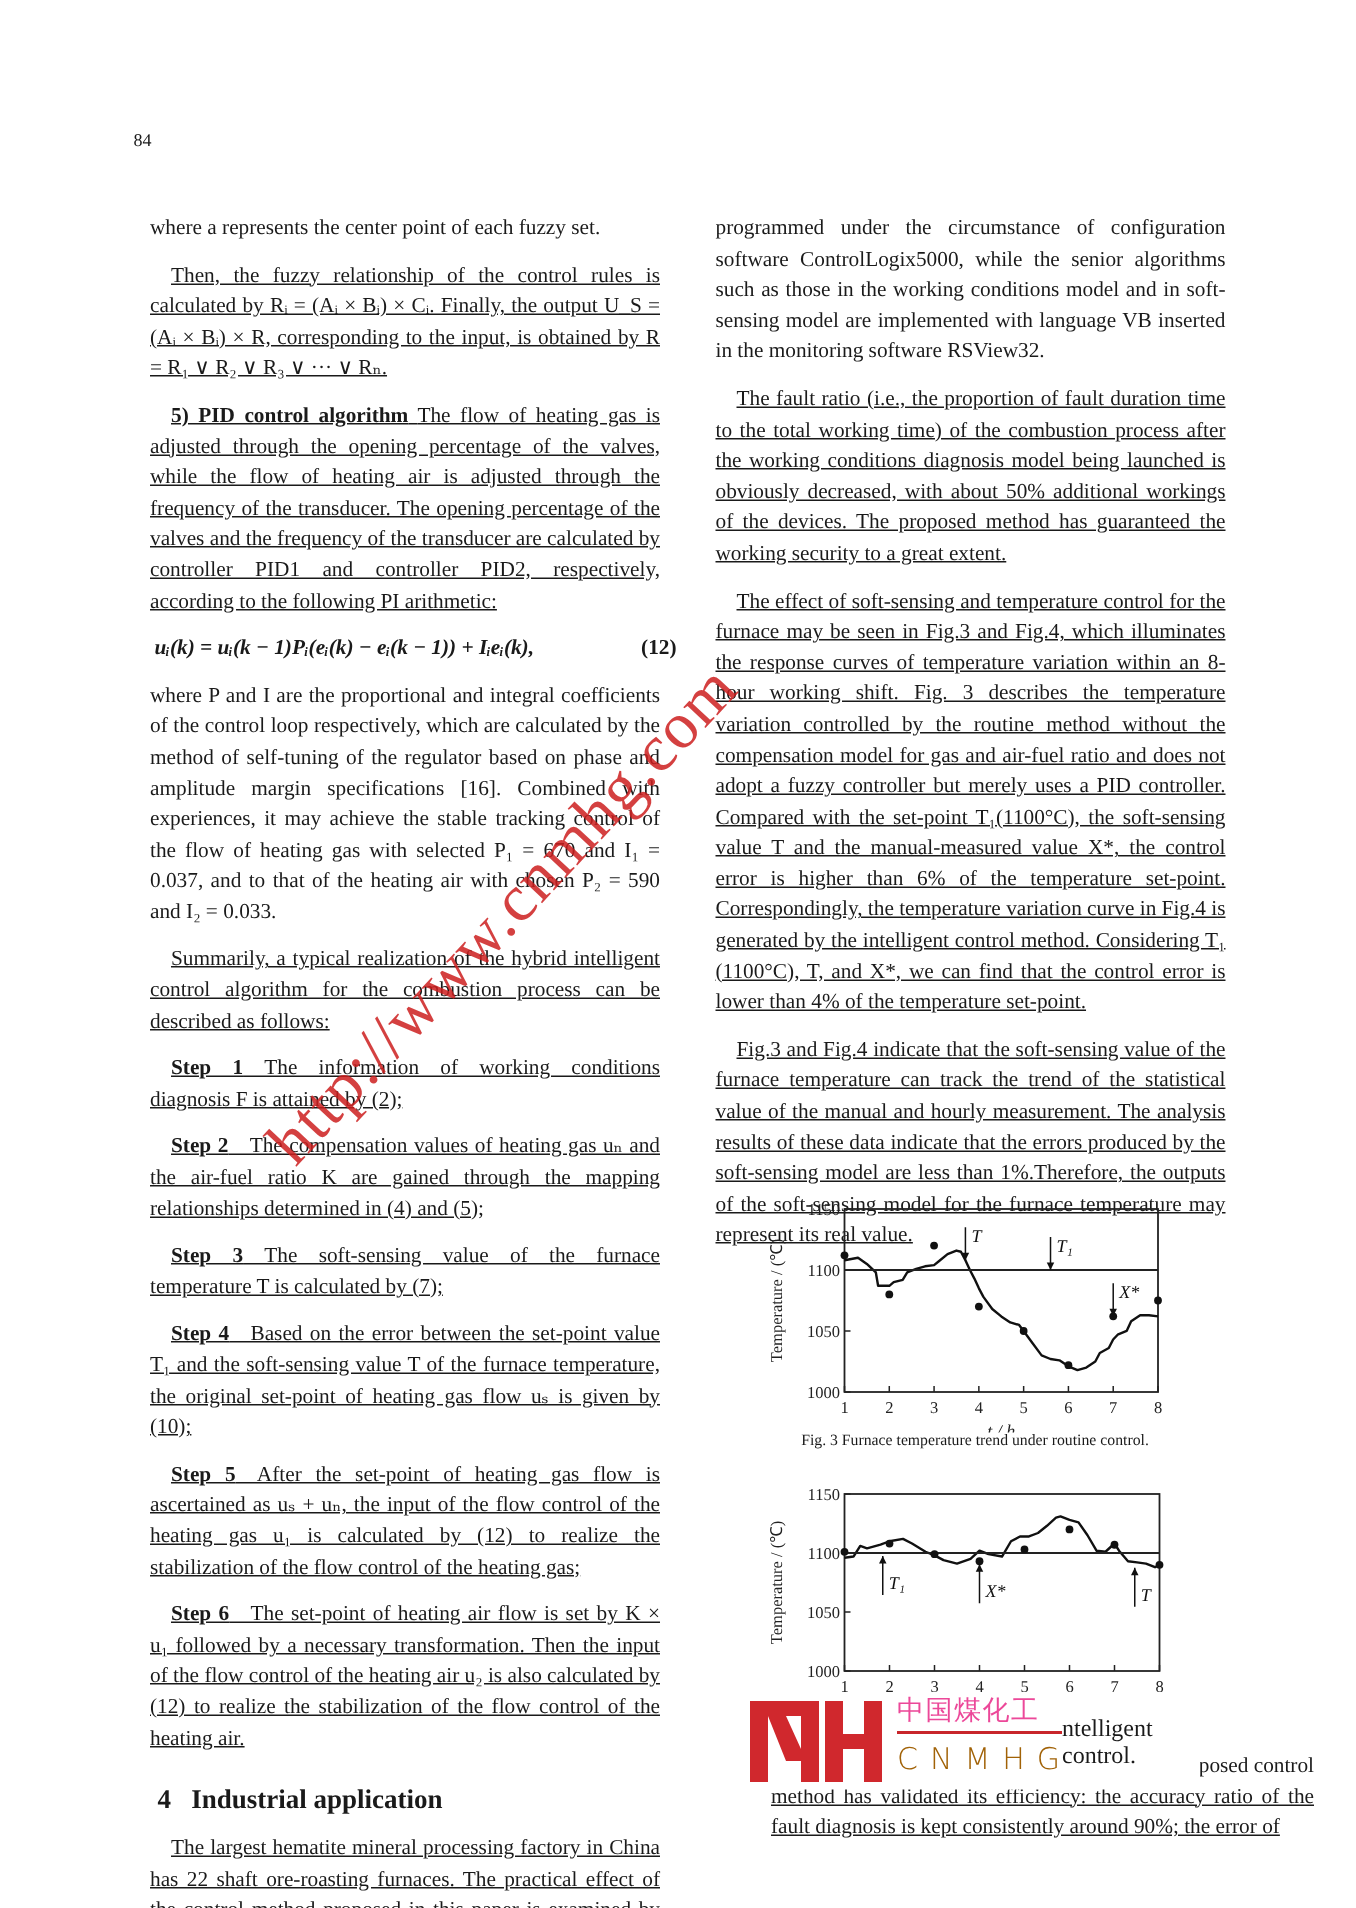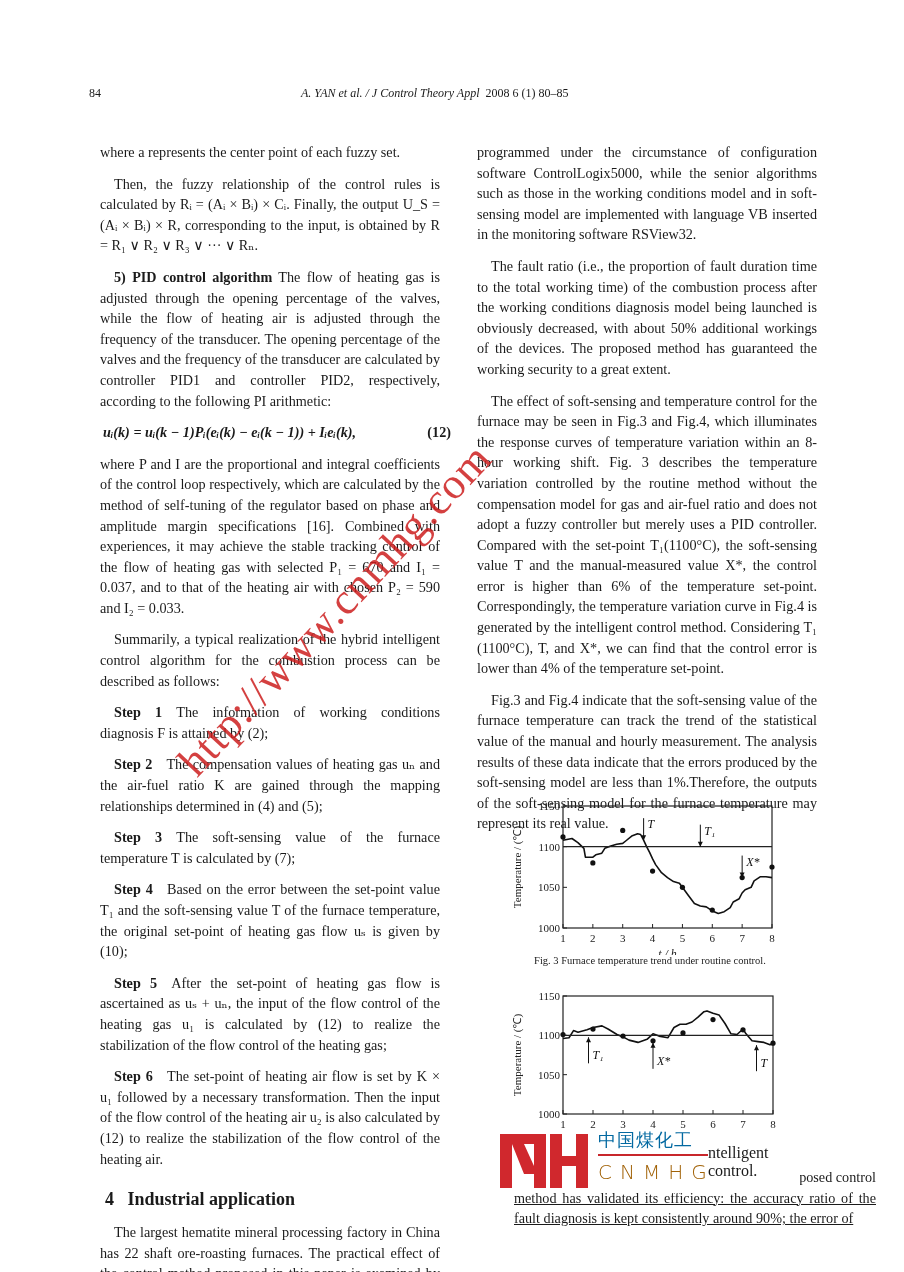--- a/index.html
+++ b/index.html
@@ -6,43 +6,42 @@
   body { width: 904px; height: 1272px; position: relative; overflow: hidden;
          font-family: "Liberation Serif", "DejaVu Serif", serif; color: #1a1a1a; }
   .header { position: absolute; top: 86px; left: 89px; width: 740px; height: 20px; font-size: 12px; }
   .header .pageno { position: absolute; left: 0; top: 0; }
   .header .running { position: absolute; left: 212px; top: 0; font-style: italic; }
   .header .running .nonit { font-style: normal; }
   .col { position: absolute; top: 131px; width: 362px; font-size: 14.2px; line-height: 20.6px; text-align: justify; }
   .col.left { left: 89px; }
   .col.right { left: 466px; }
   .col p { margin: 11px; }
-  .ind { text-indent: 14px; }
+  .ind { text-indent: 14px; text-decoration: underline; }
   .b { font-weight: bold; }
   .eq { margin: 2px 0 0 14px; position: relative; font-weight: bold; }
   .eq .num { position: absolute; right: 0; bottom: 0; }
   .section-title { font-size: 18px; font-weight: bold; margin: 18px 0 2px 16px; line-height: 24px; }
   .fig { position: absolute; left: 505px; width: 290px; }
   .fig svg { display: block; }
   .caption { font-size: 10.5px; text-align: center; }
   .watermark { position: absolute; color: rgba(205, 30, 30, 0.85); font-family: "Liberation Serif", serif;
                font-size: 44px; transform-origin: left bottom; pointer-events: none; white-space: nowrap; letter-spacing: 1px; }
   .logo { position: absolute; left: 500px; top: 1128px; width: 300px; height: 65px; background: #fff; }
   .logo .mh { position: absolute; left: 0; top: 0; width: 88px; height: 60px; }
-  .logo .cn { position: absolute; left: 98px; top: 0; font-family: "DejaVu Sans", sans-serif; font-size: 18px; color: #0369a1; letter-spacing: 1px; }
+  .logo .cn { position: absolute; left: 98px; top: 0; font-family: "DejaVu Sans", sans-serif; font-size: 18px; color: #ec4899; letter-spacing: 1px; }
   .logo .line { position: absolute; left: 98px; top: 26px; width: 110px; height: 2px; background: #c8262b; }
   .logo .en { position: absolute; left: 98px; top: 32px; font-family: "DejaVu Sans", sans-serif; font-size: 20px; color: #a16207; letter-spacing: 8px; font-weight: 300; }
   .logo .tail { position: absolute; left: 208px; top: 16px; font-size: 16px; }
 </style>
 </head>
 <body>
 
 <div class="header">
   <span class="pageno">84</span>
-  <span class="running"><span>A. YAN et al. / J Control Theory Appl</span>&nbsp;&nbsp;<span class="nonit">2008  6 (1)  80–85</span></span>
 </div>
 
 <div class="col left">
   <p>where a represents the center point of each fuzzy set.</p>
   <p class="ind">Then, the fuzzy relationship of the control rules is calculated by Rᵢ = (Aᵢ × Bᵢ) × Cᵢ. Finally, the output U_S = (Aᵢ × Bᵢ) × R, corresponding to the input, is obtained by R = R₁ ∨ R₂ ∨ R₃ ∨ ··· ∨ Rₙ.</p>
   <p class="ind"><span class="b">5) PID control algorithm</span> <span>The flow of heating gas is adjusted through the opening percentage of the valves, while the flow of heating air is adjusted through the frequency of the transducer. The opening percentage of the valves and the frequency of the transducer are calculated by controller PID1 and controller PID2, respectively, according to the following PI arithmetic:</span></p>
   <div class="eq">
     <div style="font-style:italic">uᵢ(k) = uᵢ(k − 1)Pᵢ(eᵢ(k) − eᵢ(k − 1)) + Iᵢeᵢ(k),</div>
     <span class="num">(12)</span>
   </div>

